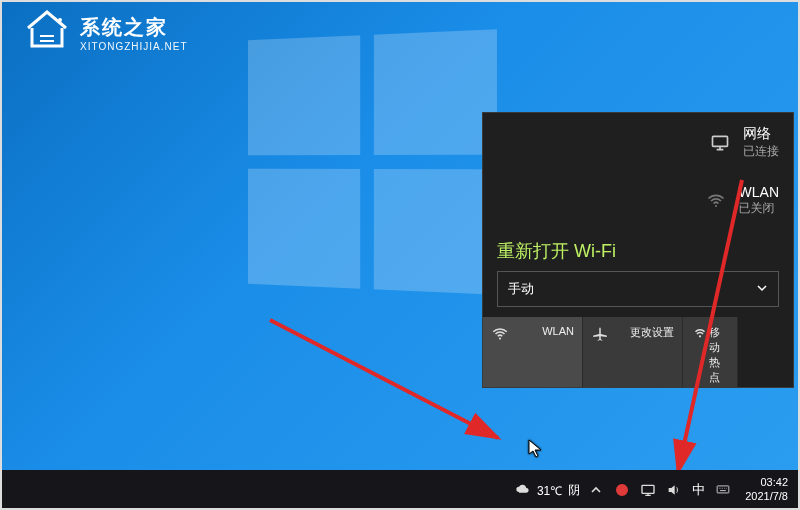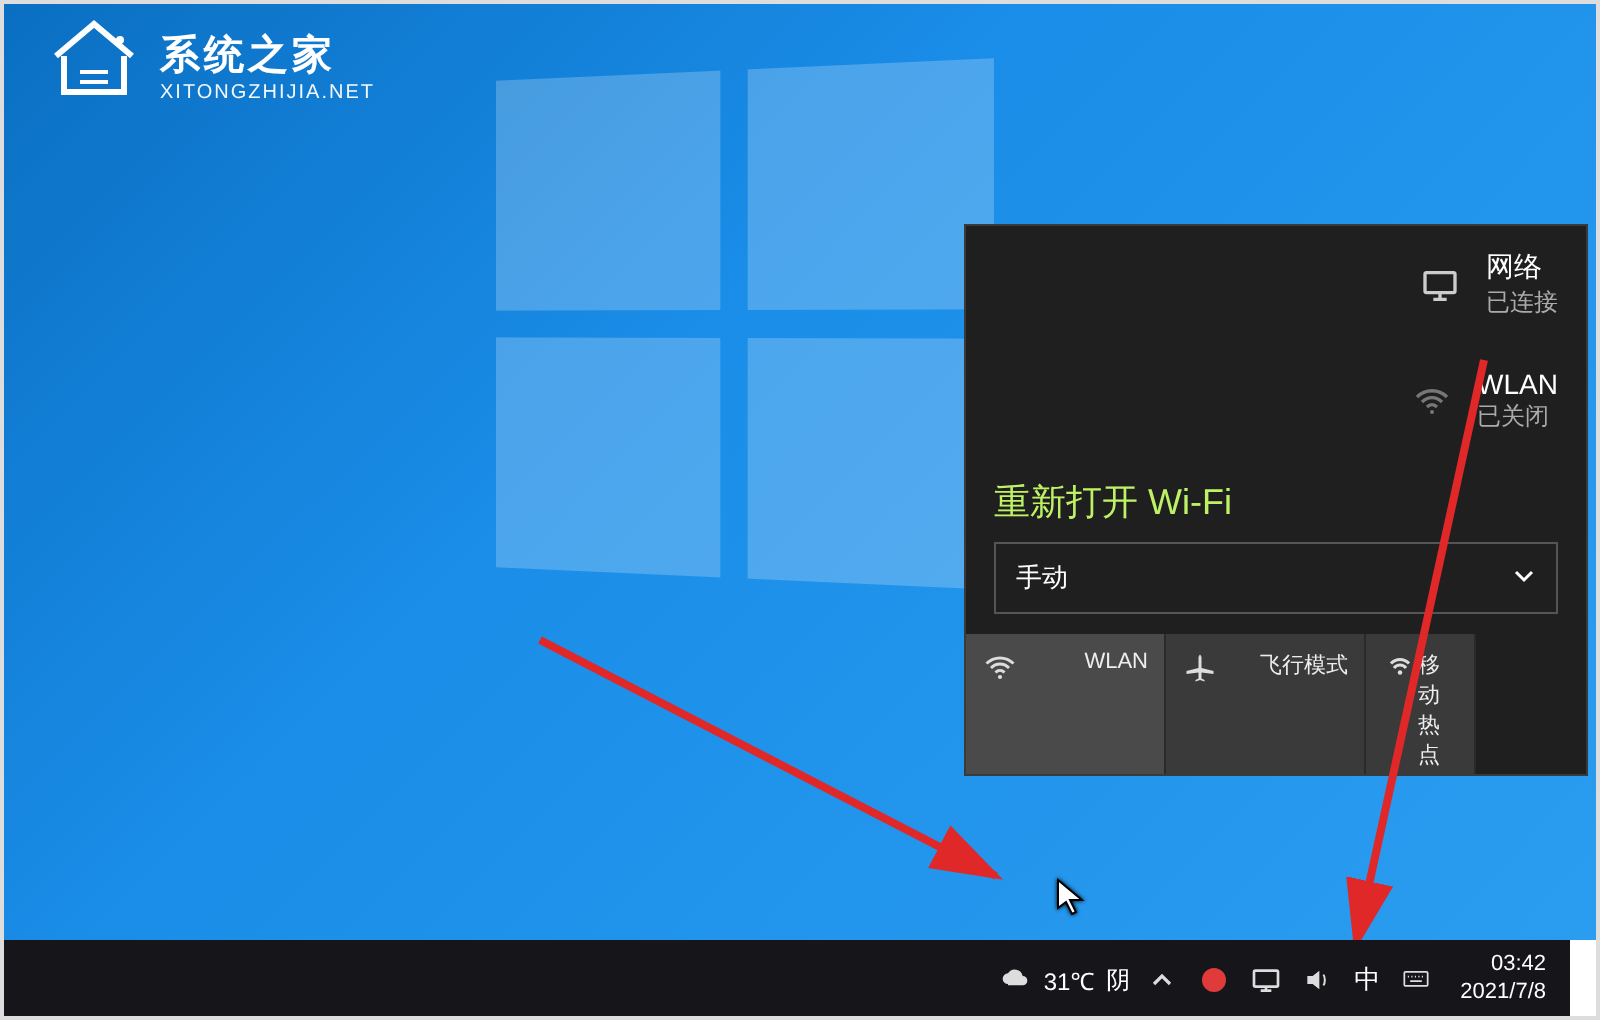--- a/index.html
+++ b/index.html
@@ -51,21 +51,21 @@
       background:#3a3a3a; border-right:1px solid #2a2a2a;
       display:flex; flex-direction:row; justify-content:space-between;
       padding:8px; position:relative;
     }
     .tile.active { background:#4a4a4a; }
     .tile-label { font-size:11px; color:#eee; }
     .tile svg { width:18px; height:18px; fill:#ddd; }
     .tile.cut { flex:0 0 55px; }
     
     .taskbar {
-      position:absolute; bottom:0; left:0; right:15px; height:40px;
+      position:absolute; bottom:0; left:0; right:0; height:40px;
       background:#16161a; display:flex; justify-content:flex-end; align-items:center;
       padding:0 8px; gap:8px; color:#fff;
     }
     .tray { display:flex; align-items:center; gap:10px; font-size:12px; }
     .tray-icon { width:16px; height:16px; display:flex; align-items:center; justify-content:center; color:#ddd; }
     .clock { text-align:right; font-size:11px; line-height:1.25; padding:0 4px; }
     .weather { display:flex; align-items:center; gap:6px; font-size:12px; }
     .rec-dot { width:12px; height:12px; border-radius:50%; background:#e03a3a; border:2px solid #e03a3a; }
     
     .arrow {
@@ -158,21 +158,21 @@
             </svg>
         </span>
         <span class="tile-label">WLAN</span>
       </div>
       <div class="tile">
         <span>
           <svg viewBox="0 0 24 24">
               <path d="M21 14l-8-2V5c0-1-1-2-1-2s-1 1-1 2v7l-8 2v2l8-1v4l-2 1v1l3-1 3 1v-1l-2-1v-4l8 1z" fill="#ddd"></path>
             </svg>
         </span>
-        <span class="tile-label">飞行模式</span>
+        <span class="tile-label">更改设置</span>
       </div>
       <div class="tile cut">
         <span>
           <svg viewBox="0 0 24 24">
               <path d="M6 9a8 8 0 0112 0M8 12a5 5 0 018 0" stroke="#ddd" stroke-width="2" fill="none"></path>
               <circle cx="12" cy="15" r="1.5" fill="#ddd"></circle>
             </svg>
         </span>
         <span class="tile-label">移动热点</span>
       </div>

